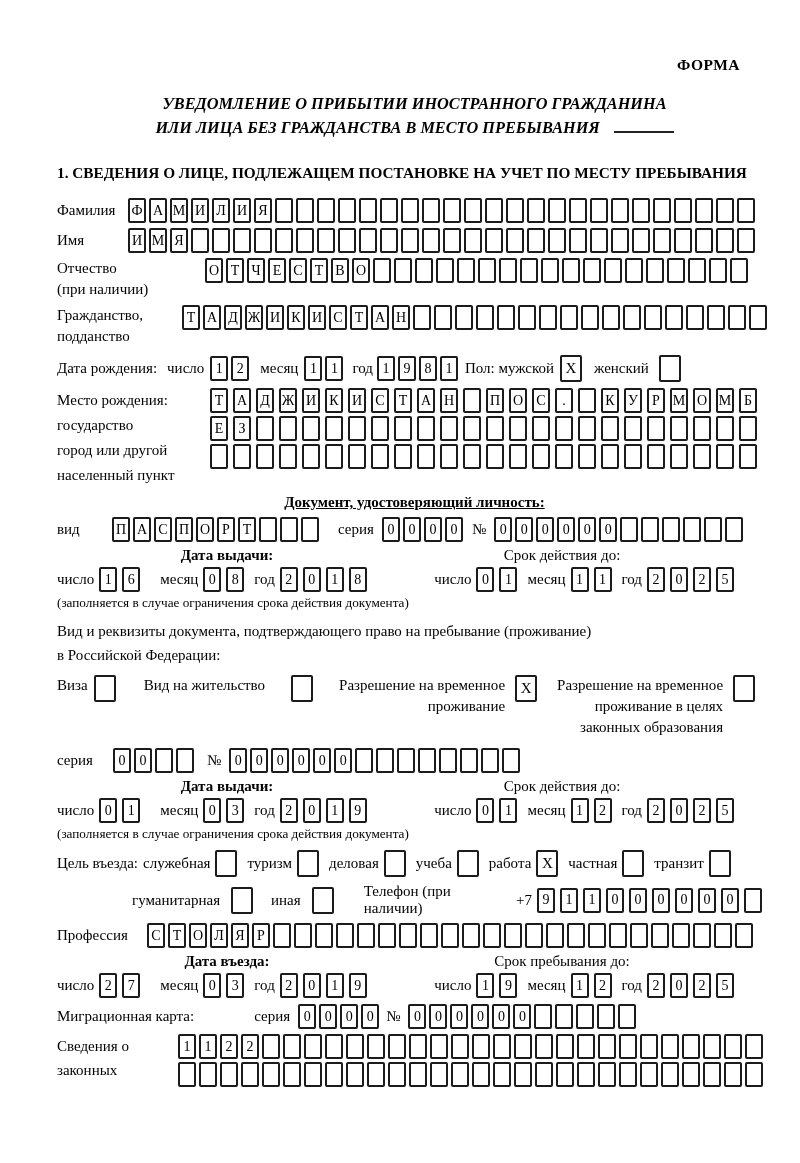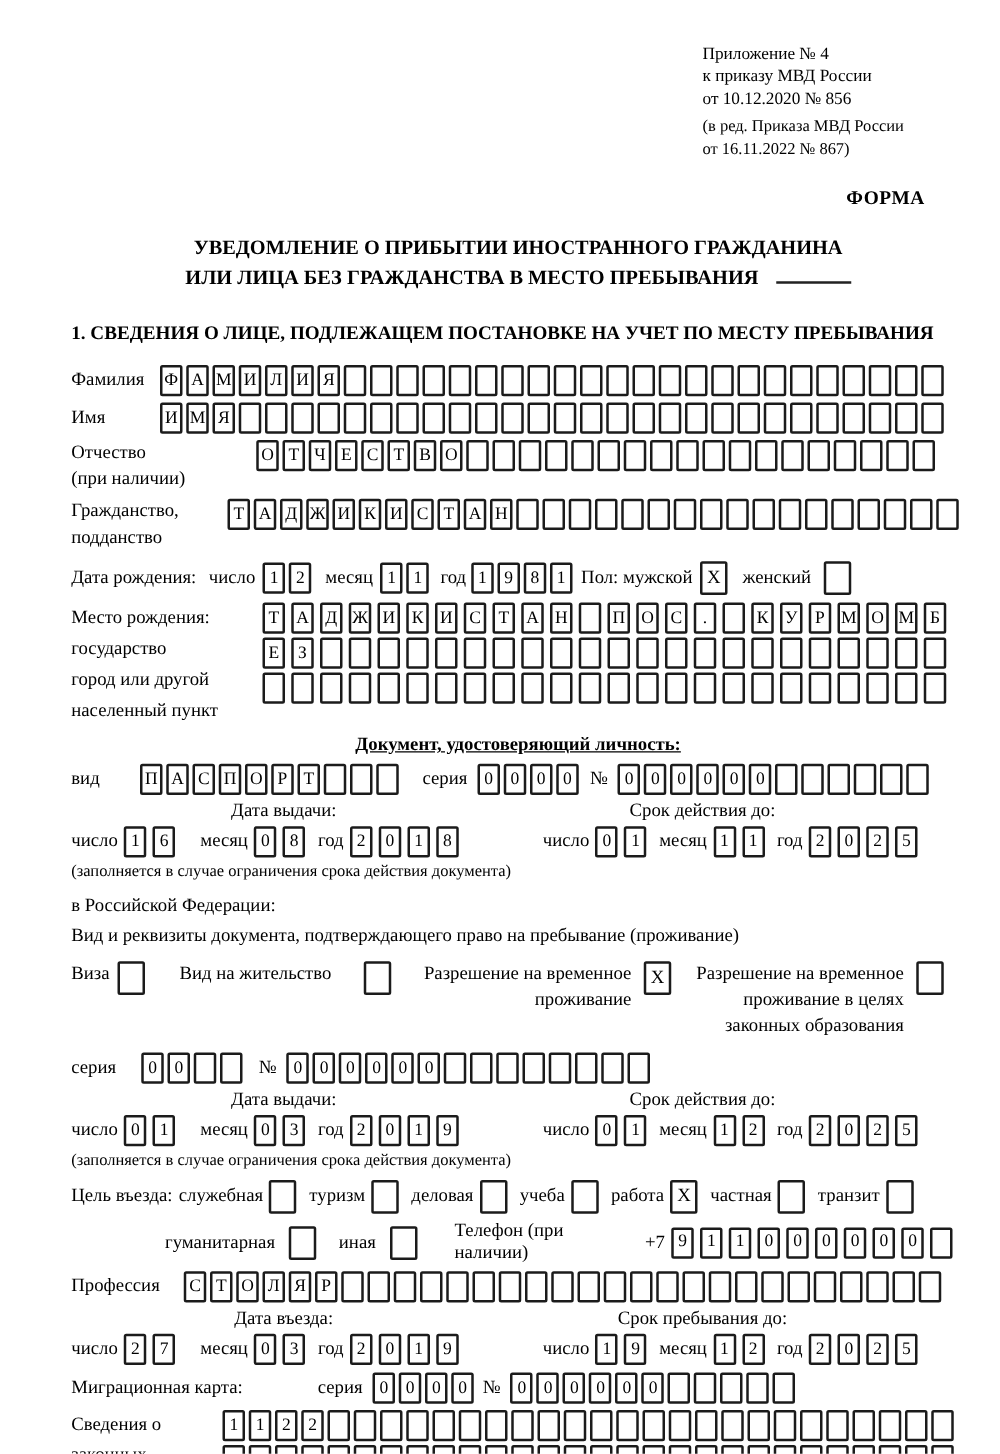--- a/index.html
+++ b/index.html
@@ -5,21 +5,21 @@
   html,body{margin:0;padding:0;background:#fff;color:#000;}
   body{width:800px;height:1163px;font-family:"Liberation Serif","DejaVu Serif",serif;font-size:15px;overflow:hidden;}
   .page{padding:34px 28px 0 57px;box-sizing:border-box;width:800px;}
 
   
   .hdr{margin-left:505px;width:210px;line-height:18px;font-size:13.8px;}
   .hdr .sm{font-size:13.2px;}
   .hdr .g{margin-top:4px;}
   .forma{font-weight:bold;text-align:right;padding-right:32px;margin-top:22px;font-size:15.5px;letter-spacing:.5px;}
 
-  .title{text-align:center;font-weight:bold;font-size:16.3px;margin-top:18px;line-height:24px;}
+  .title{text-align:center;font-weight:bold;font-size:16.3px;margin-top:18px;line-height:24px;font-style:italic;}
   .tunder{display:inline-block;width:60px;border-bottom:2.2px solid #222;height:14px;margin-left:14px;}
   .sec1{font-weight:bold;font-size:15.3px;margin-top:24px;margin-bottom:16px;}
 
   
   .cellrow{display:flex;flex-wrap:nowrap;align-items:center;}
   .cell{flex:0 0 auto;display:inline-flex;align-items:center;justify-content:center;
         width:18px;height:25px;box-sizing:border-box;border:2px solid #1b1b1b;border-radius:2px;
         margin-right:3px;font-size:14px;}
   .wide .cell{margin-right:5px;}
   .cbox{display:inline-flex;align-items:center;justify-content:center;width:22px;height:27px;
@@ -27,21 +27,21 @@
 
   .frow{display:flex;align-items:center;margin-bottom:5px;}
   .frow.top{align-items:flex-start;}
   .lbl{flex:0 0 auto;}
   .w71{width:71px;}
   .lblcol{flex:0 0 auto;line-height:21px;}
   .stack > .cellrow{margin-bottom:3px;}
 
   .center-b{font-weight:bold;text-align:center;margin:6px 0 6px 0;text-decoration:underline;}
   .dates-head{display:flex;margin:2px 0 3px 0;}
-  .dates-head .l{width:340px;text-align:center;}
+  .dates-head .l{width:340px;text-align:center;font-weight:bold;}
   .dates-head .r{width:330px;text-align:center;}
   .dates-row{display:flex;align-items:center;margin-bottom:3px;}
   .dates-row .grp{display:flex;align-items:center;}
   .dates-row .grp span{margin-right:5px;}
   .dates-row .rgrp{margin-left:auto;margin-right:28px;}
   .note-r{text-align:left;font-size:13.2px;padding-right:16px;margin-bottom:8px;}
 
   .intro{line-height:24px;margin-top:4px;}
   .opt4{display:flex;align-items:flex-start;margin-top:8px;margin-bottom:10px;}
   .optlab{text-align:right;line-height:21px;}
@@ -49,27 +49,20 @@
 
   .purpose{display:flex;align-items:center;margin-bottom:6px;}
   .purpose span{margin-right:5px;}
   .purpose .cbox{margin-right:10px;}
 </style>
 </head>
 <body>
 
 <div class="page">
 
-  <div class="hdr">
-    <div>Приложение № 4</div>
-    <div>к приказу МВД России</div>
-    <div>от 10.12.2020 № 856</div>
-    <div class="sm g">(в ред. Приказа МВД России</div>
-    <div class="sm">от 16.11.2022 № 867)</div>
-  </div>
 
   <div class="forma">ФОРМА</div>
 
   <div class="title">
     <div>УВЕДОМЛЕНИЕ О ПРИБЫТИИ ИНОСТРАННОГО ГРАЖДАНИНА</div>
     <div><span>ИЛИ ЛИЦА БЕЗ ГРАЖДАНСТВА В МЕСТО ПРЕБЫВАНИЯ</span><span class="tunder"></span></div>
   </div>
 
   <div class="sec1">1. СВЕДЕНИЯ О ЛИЦЕ, ПОДЛЕЖАЩЕМ ПОСТАНОВКЕ НА УЧЕТ ПО МЕСТУ ПРЕБЫВАНИЯ</div>
 
@@ -411,22 +404,22 @@
           <span class="cell">2</span>
           <span class="cell">0</span>
           <span class="cell">2</span>
           <span class="cell">5</span>
         </span>
     </span>
   </div>
   <div class="note-r">(заполняется в случае ограничения срока действия документа)</div>
 
   <div class="intro">
+    <div>Вид и реквизиты документа, подтверждающего право на пребывание (проживание)</div>
     <div>в Российской Федерации:</div>
-    <div>Вид и реквизиты документа, подтверждающего право на пребывание (проживание)</div>
   </div>
 
   <div class="opt4">
     <span class="optlab">Виза</span>
     <span class="cbox" style="margin-left:6px;"></span>
     <span class="optlab" style="margin-left:28px;">Вид на жительство</span>
     <span class="cbox" style="margin-left:26px;"></span>
     <span class="optlab" style="margin-left:26px;">
       <div>Разрешение на временное</div>
       <div>проживание</div>

